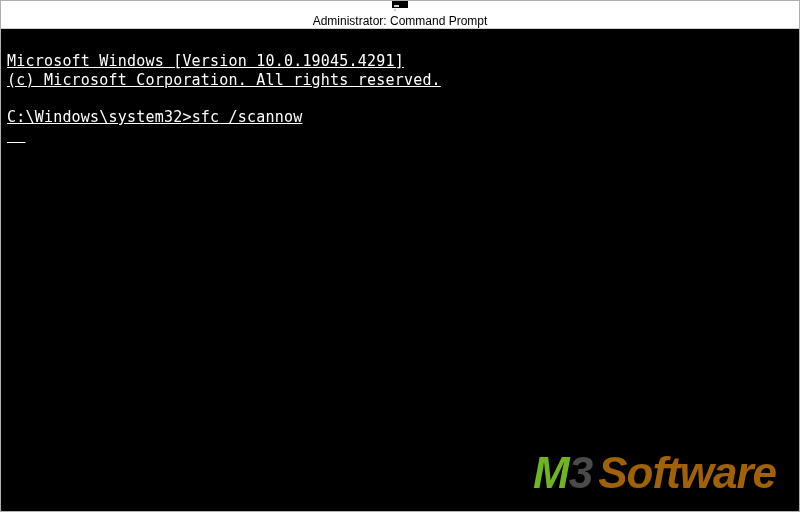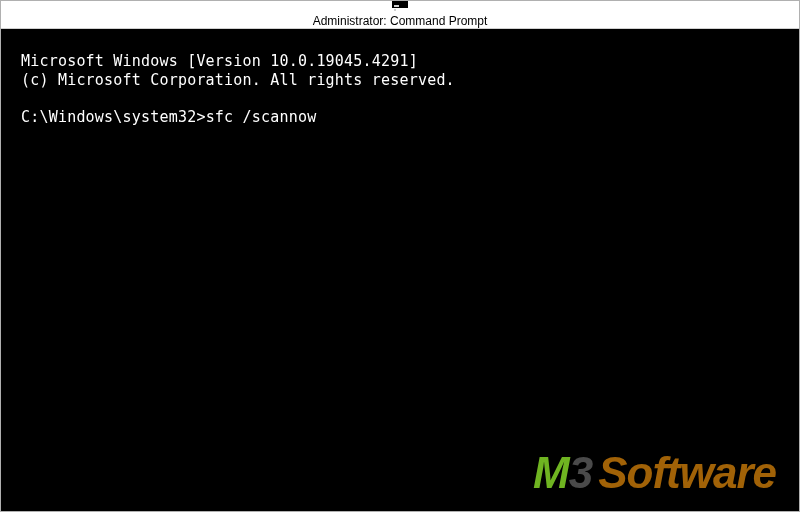--- a/index.html
+++ b/index.html
@@ -60,23 +60,24 @@
       font-size: 12px;
       color: #000;
     }
     .terminal {
       flex: 1;
       background: #000;
       color: #ffffff;
       font-family: "SimSun", "NSimSun", "Consolas", monospace;
       font-size: 15px;
       line-height: 1.25;
-      padding: 4px 20px;
+      padding: 4px 6px;
       white-space: pre;
       letter-spacing: 0.2px;
+      text-decoration: underline;
     }
     .prompt-line { white-space: pre; }
     .watermark {
       position: absolute;
       right: 24px;
       bottom: 14px;
       font-family: Arial, Helvetica, sans-serif;
       font-size: 44px;
       font-weight: 700;
       font-style: italic;

